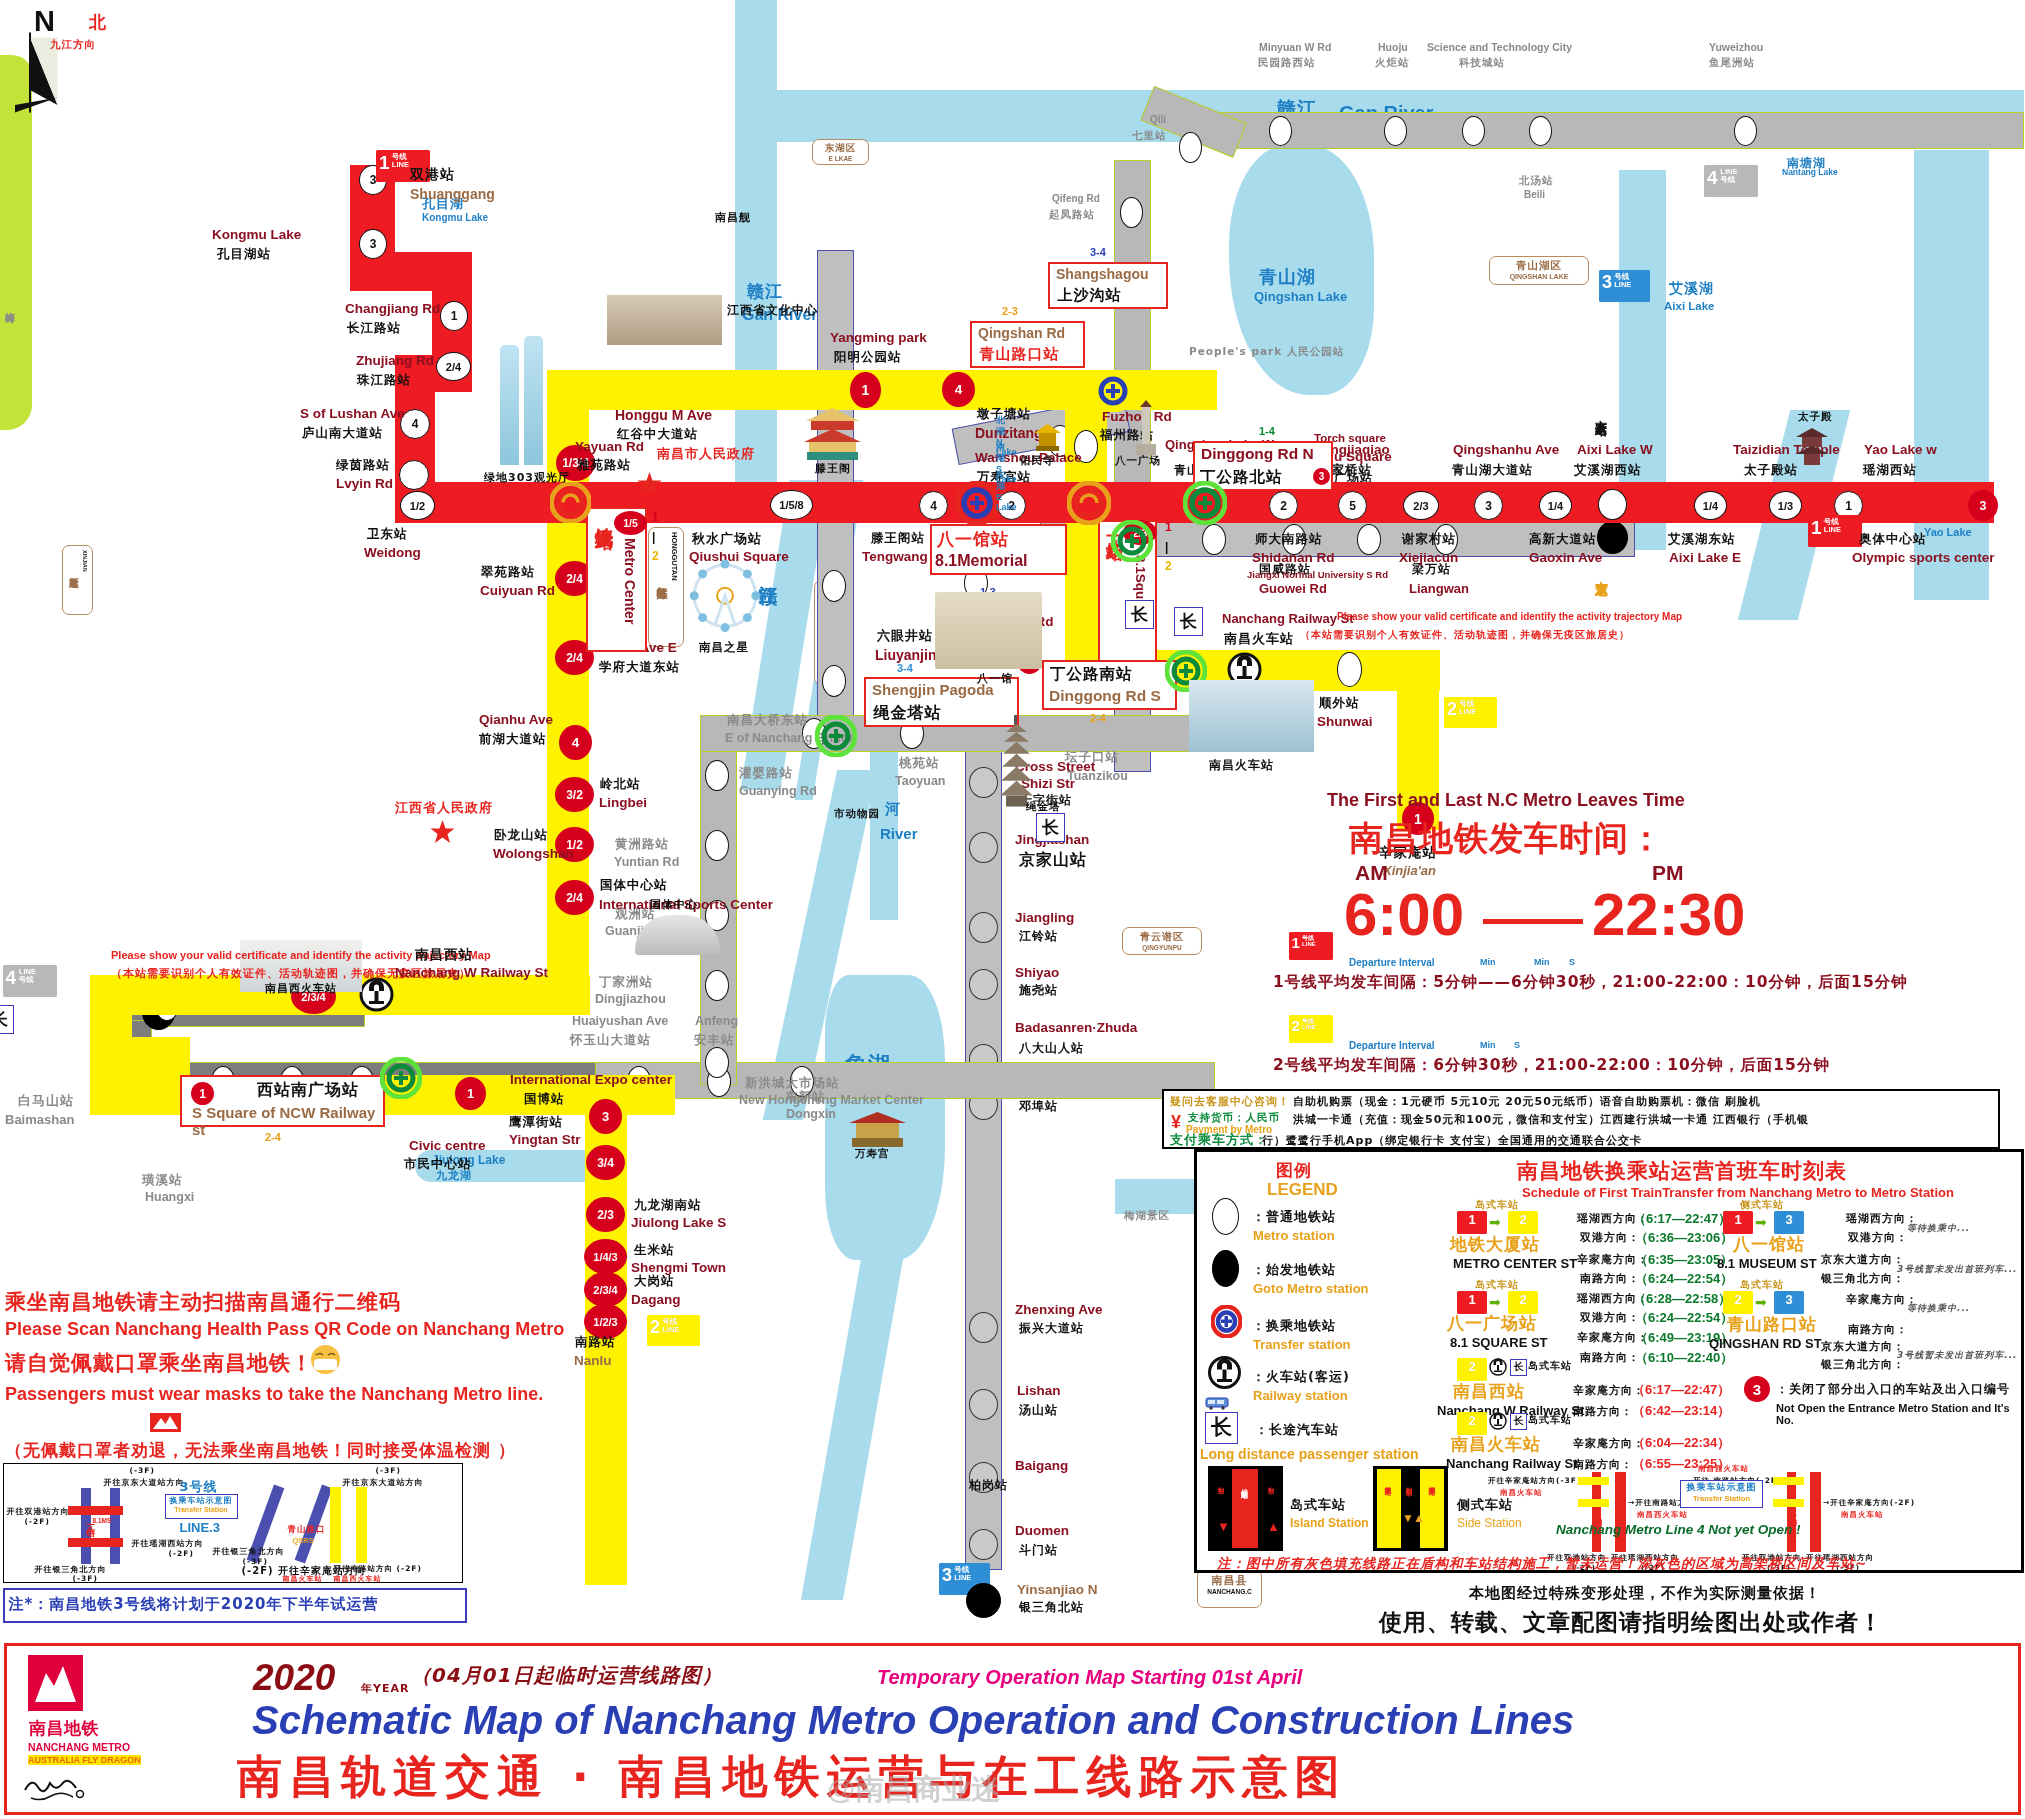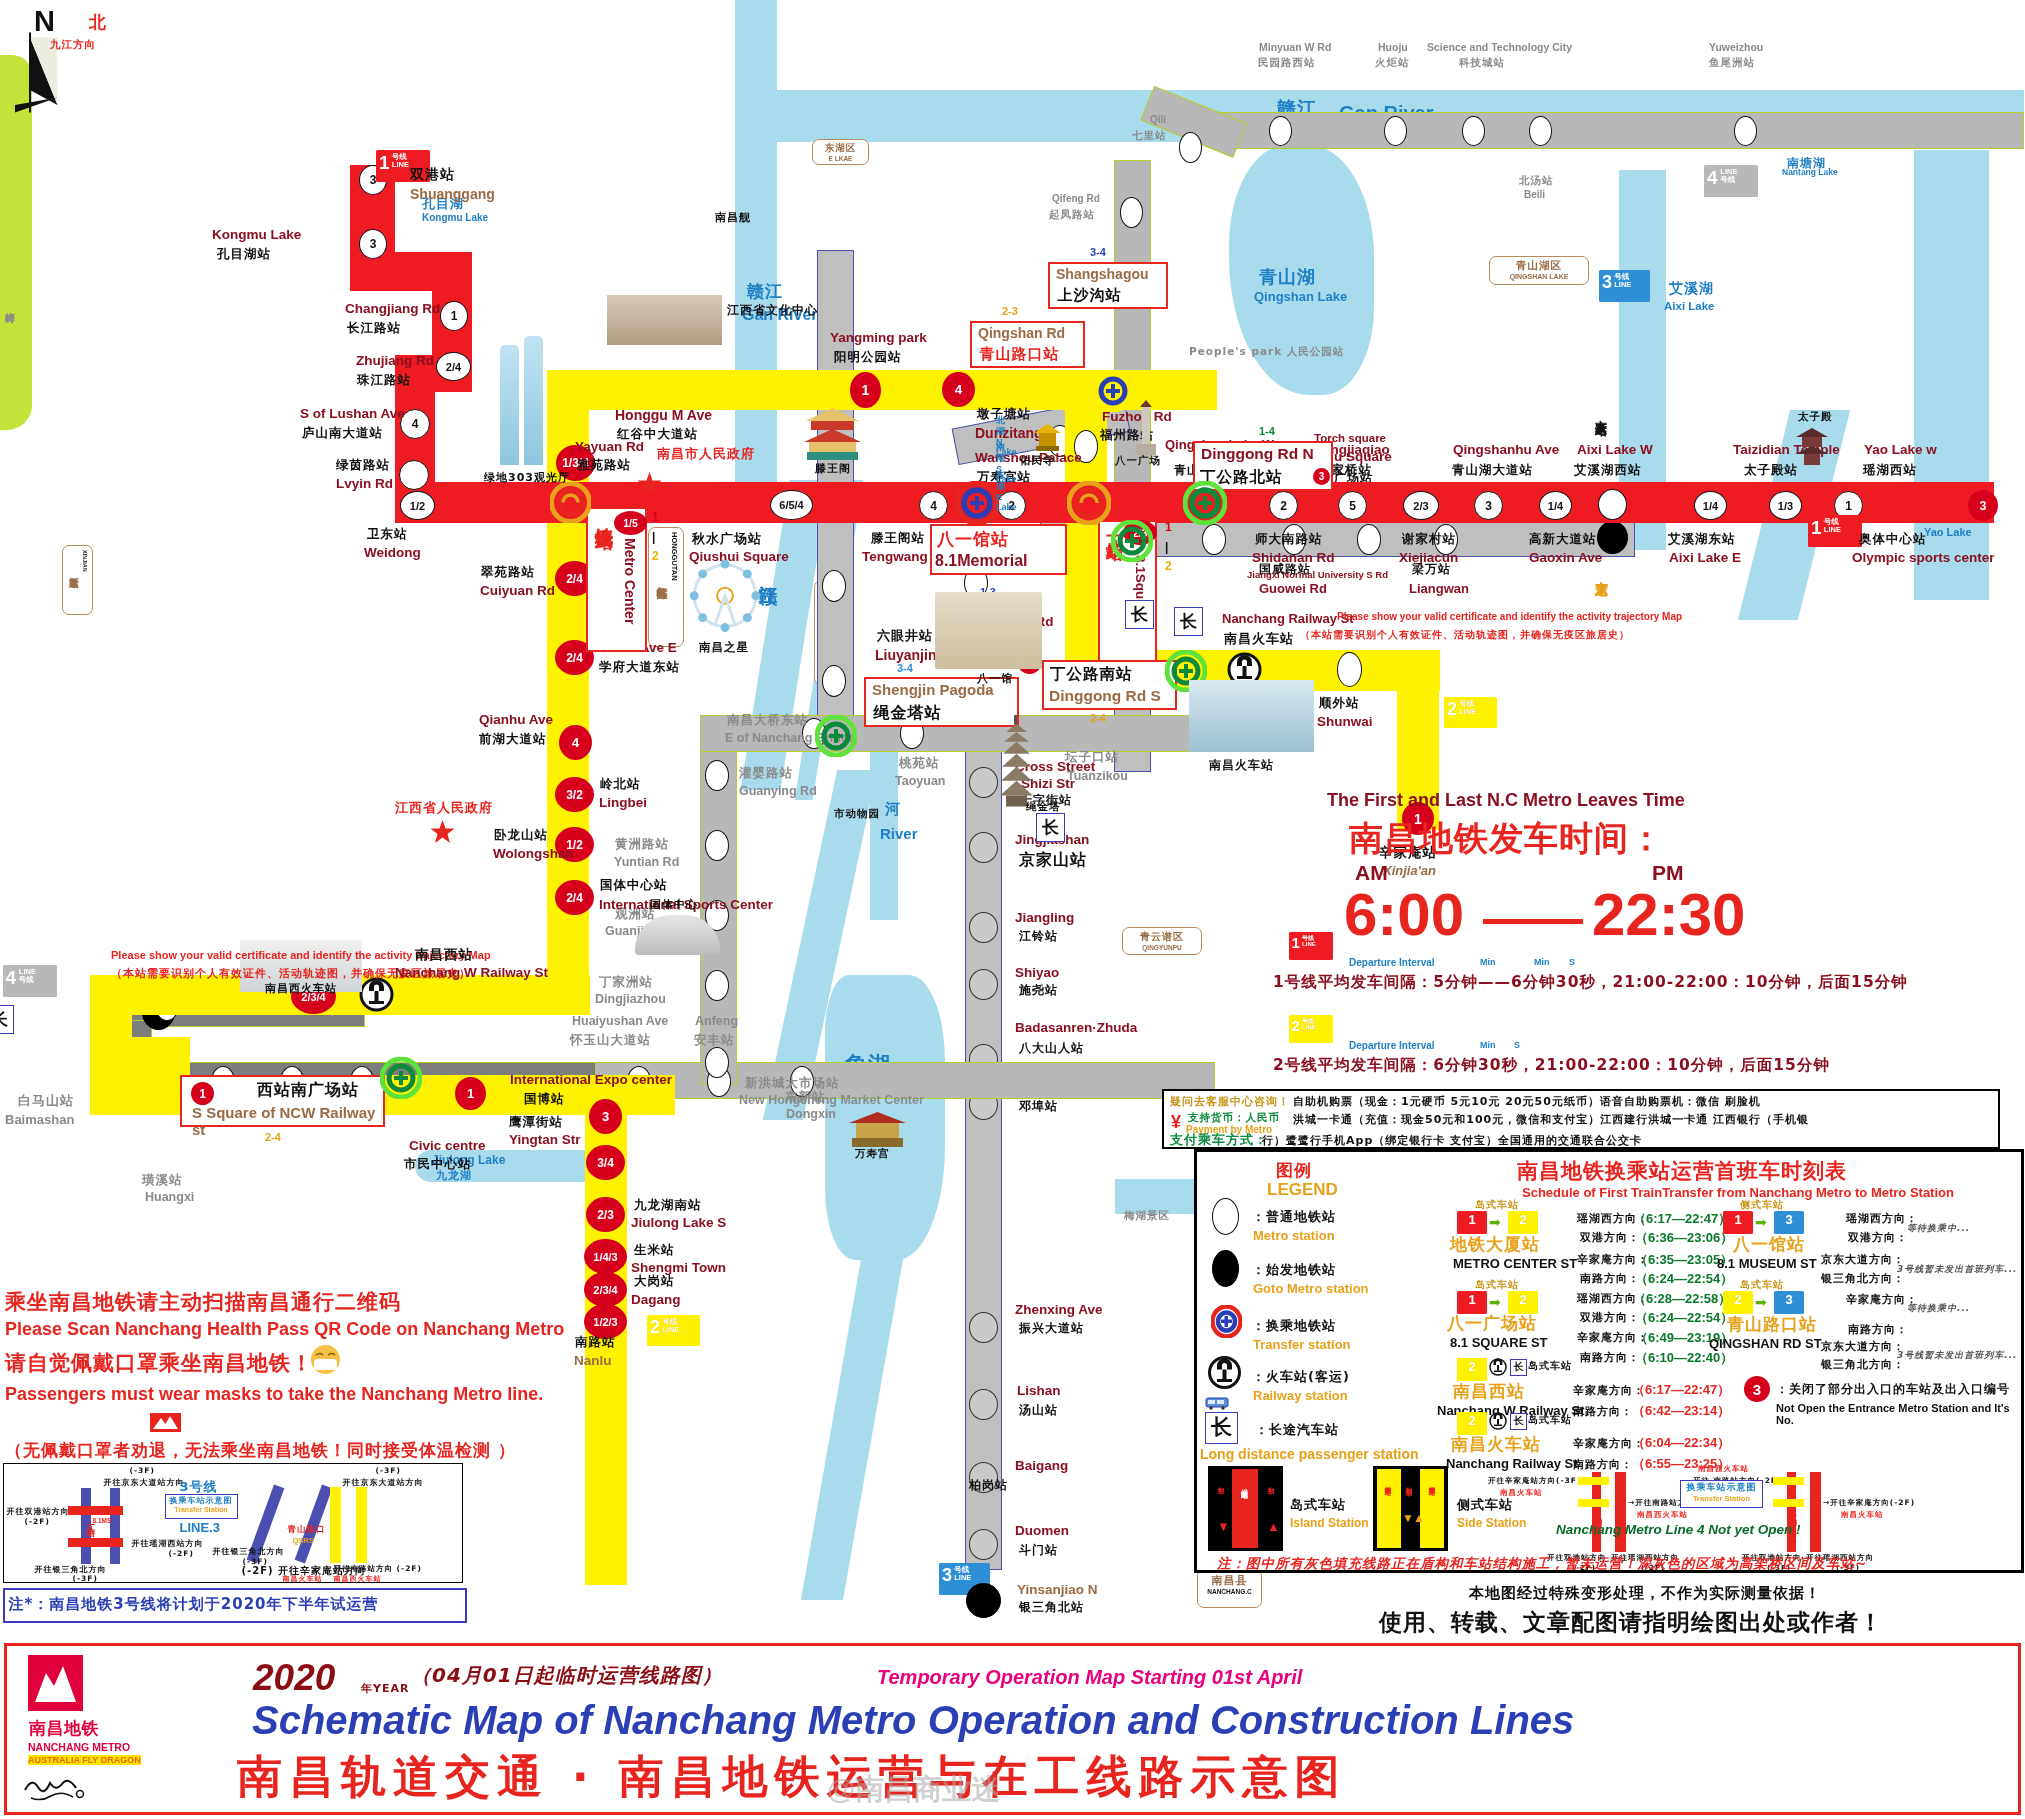--- a/index.html
+++ b/index.html
@@ -458,21 +458,21 @@
     <span>2/4</span>
     </div>
   <div class="abs numdot o" style="left:400px;top:409px;width:30px;height:30px;font-size:12px;">
     <span>4</span>
     </div>
   <div class="abs dot" style="left:399px;top:460px;width:30px;height:30px;"></div>
   <div class="abs numdot o" style="left:400px;top:491px;width:35px;height:29px;font-size:11px;">
     <span>1/2</span>
     </div>
   <div class="abs numdot" style="left:770px;top:490px;width:43px;height:30px;font-size:11px;background:#fff;color:#111;border:1px solid #111;">
-    <span>6/5/4</span>
+    <span>1/5/8</span>
     </div>
   <div class="abs numdot o" style="left:919px;top:491px;width:29px;height:29px;font-size:12px;">
     <span>4</span>
     </div>
   <div class="abs numdot o" style="left:997px;top:491px;width:29px;height:29px;font-size:12px;">
     <span>2</span>
     </div>
   <div class="abs numdot o" style="left:1269px;top:491px;width:29px;height:29px;font-size:12px;">
     <span>2</span>
     </div>
@@ -1008,21 +1008,21 @@
     <div class="abs" style="left:176px;top:314px;width:75px;height:85px;background:#000;">
       <div class="abs" style="left:4px;top:3px;width:24px;height:79px;background:#fff200;"></div>
       <div class="abs" style="left:47px;top:3px;width:24px;height:79px;background:#fff200;"></div>
       <div class="abs cn" style="left:10px;top:15px;font-size:6.5px;color:#e8241f;writing-mode:vertical-rl;">候车车站</div>
       <div class="abs cn" style="left:54px;top:15px;font-size:6.5px;color:#e8241f;writing-mode:vertical-rl;">候车车站</div>
       <div class="abs cn" style="left:31px;top:16px;font-size:6.5px;color:#e8241f;writing-mode:vertical-rl;">列车列车</div>
       <div class="abs" style="left:29px;top:45px;font-size:12px;color:#e8a11a;">▼</div>
       <div class="abs" style="left:40px;top:45px;font-size:12px;color:#e8a11a;">▲</div>
     </div>
     <div class="abs cn" style="left:260px;top:344px;font-size:13px;">侧式车站</div>
-    <div class="abs" style="left:260px;top:364px;font-size:12px;color:#e8a11a;font-weight:bold;">Side Station</div>
+    <div class="abs" style="left:260px;top:364px;font-size:12px;color:#e8a11a;font-weight:normal;">Side Station</div>
 
     <div class="abs redt cn" style="left:320px;top:5px;font-size:21px;font-weight:bold;">南昌地铁换乘站运营首班车时刻表</div>
     <div class="abs redt" style="left:325px;top:33px;font-size:13px;font-weight:bold;">Schedule of First TrainTransfer from Nanchang Metro to Metro Station</div>
 
     <div class="abs cn" style="left:278px;top:46px;font-size:10px;color:#c8941a;">岛式车站</div>
     <div class="abs lbadge lb1" style="left:260px;top:59px;width:27px;height:20px;font-size:13px;padding:1.5px;"><span>1</span></div>
     <div class="abs" style="left:292px;top:62px;font-size:14px;color:#5fb000;">➡</div>
     <div class="abs lbadge lb2" style="left:311px;top:59px;width:27px;height:20px;font-size:13px;padding:1.5px;"><span>2</span></div>
     <div class="abs cn" style="left:253px;top:81px;font-size:17px;color:#e8a11a;font-weight:bold;">地铁大厦站</div>
     <div class="abs" style="left:256px;top:104px;font-size:13px;color:#111;font-weight:bold;">METRO CENTER  ST</div>

